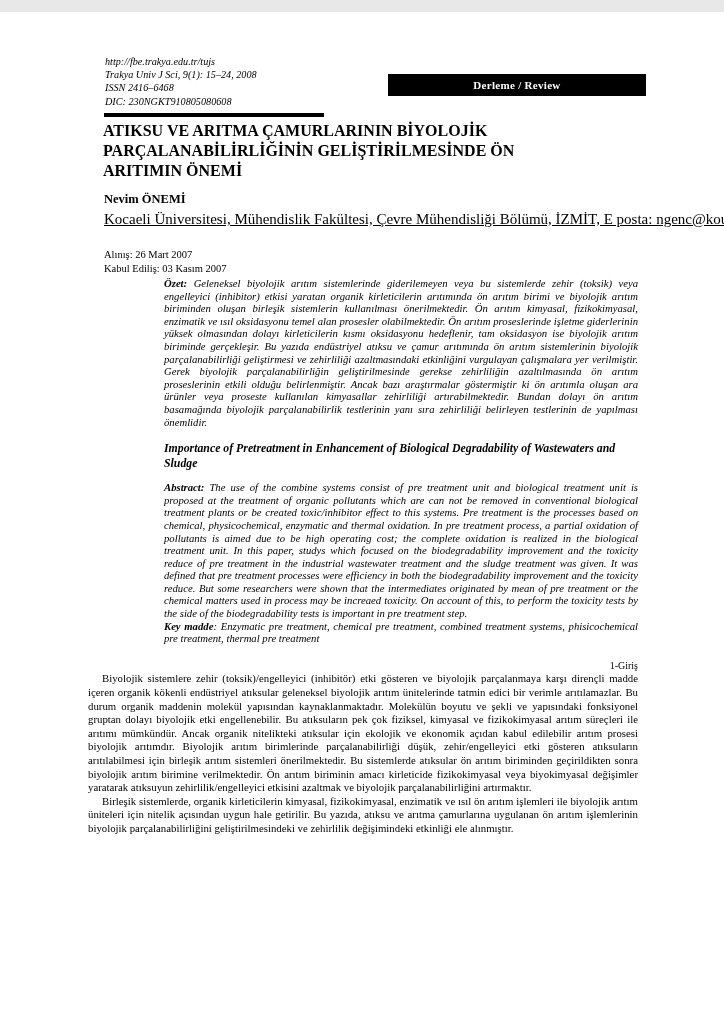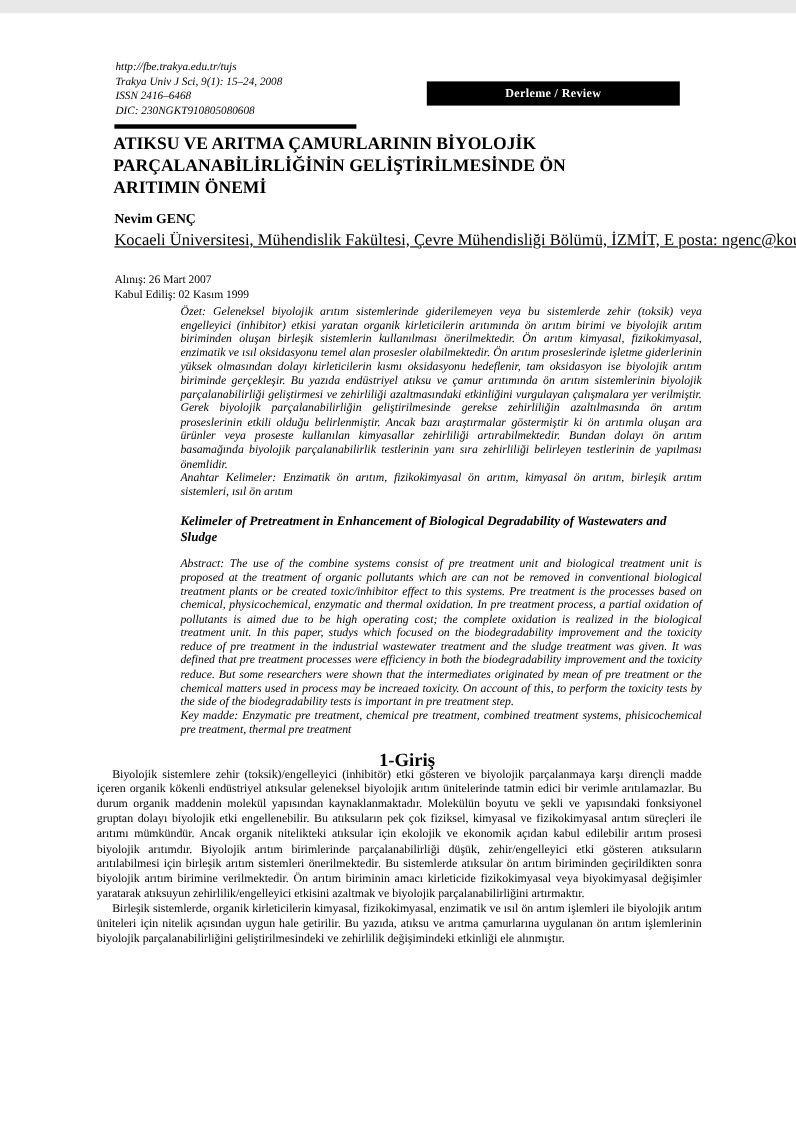--- a/index.html
+++ b/index.html
@@ -20,21 +20,21 @@
     top: 43px;
     font-style: italic;
     font-size: 10.2px;
     line-height: 13.2px;
     white-space: nowrap;
   }
   .badge {
     position: absolute;
     left: 388px;
     top: 62px;
-    width: 230px;
+    width: 258px;
     height: 22px;
     background: #000000;
     color: #ffffff;
     font-weight: bold;
     font-size: 11px;
     line-height: 22px;
     text-align: center;
     letter-spacing: 0.3px;
   }
   .rule {
@@ -85,42 +85,42 @@
   }
   .abstract-block {
     margin-left: 76px;
     width: 474px;
     font-style: italic;
     font-size: 10.7px;
     line-height: 12.6px;
     text-align: justify;
   }
   .abstract-block p { margin: 0; }
-  .lbl { font-weight: normal; }
+  .lbl { font-weight: bold; }
   .en-title {
     margin: 13px 0 10px 0;
     font-size: 11.8px;
     line-height: 15px;
     font-weight: bold;
     font-style: italic;
     text-align: left;
   }
   .body-text {
     margin-top: 14px;
     font-size: 10.8px;
     line-height: 13.6px;
     text-align: justify;
   }
   .body-text h3 {
     margin: 0;
     padding-left: 14px;
-    font-size: 17px;
+    font-size: 10px;
     line-height: 13.6px;
-    font-weight: bold;
-    text-align: center;
+    font-weight: normal;
+    text-align: right;
   }
   .body-text p {
     margin: 0;
     text-indent: 14px;
   }
 </style>
 </head>
 <body>
 
 <div class="page">
@@ -131,36 +131,35 @@
     <div>ISSN 2416–6468</div>
     <div>DIC: 230NGKT910805080608</div>
   </div>
 
   <div class="badge">Derleme / Review</div>
 
   <div class="rule"></div>
 
   <h1 class="title">ATIKSU VE ARITMA ÇAMURLARININ BİYOLOJİK PARÇALANABİLİRLİĞİNİN GELİŞTİRİLMESİNDE ÖN ARITIMIN ÖNEMİ</h1>
 
-  <div class="author">Nevim GENÇ</div>
+  <div class="author">Nevim ÖNEMİ</div>
 
   <div class="affiliation">Kocaeli Üniversitesi, Mühendislik Fakültesi, Çevre Mühendisliği Bölümü, İZMİT, E posta: ngenc@kou.edu.tr</div>
 
   <div class="dates">
     <div>Alınış: 26 Mart 2007</div>
-    <div>Kabul Ediliş: 02 Kasım 1999</div>
+    <div>Kabul Ediliş: 03 Kasım 2007</div>
   </div>
 
   <div class="content">
 
     <div class="abstract-block">
       <p><b class="lbl">Özet:</b> <span>Geleneksel biyolojik arıtım sistemlerinde giderilemeyen veya bu sistemlerde zehir (toksik) veya engelleyici (inhibitor) etkisi yaratan organik kirleticilerin arıtımında ön arıtım birimi ve biyolojik arıtım biriminden oluşan birleşik sistemlerin kullanılması önerilmektedir. Ön arıtım kimyasal, fizikokimyasal, enzimatik ve ısıl oksidasyonu temel alan prosesler olabilmektedir. Ön arıtım proseslerinde işletme giderlerinin yüksek olmasından dolayı kirleticilerin kısmı oksidasyonu hedeflenir, tam oksidasyon ise biyolojik arıtım biriminde gerçekleşir. Bu yazıda endüstriyel atıksu ve çamur arıtımında ön arıtım sistemlerinin biyolojik parçalanabilirliği geliştirmesi ve zehirliliği azaltmasındaki etkinliğini vurgulayan çalışmalara yer verilmiştir. Gerek biyolojik parçalanabilirliğin geliştirilmesinde gerekse zehirliliğin azaltılmasında ön arıtım proseslerinin etkili olduğu belirlenmiştir. Ancak bazı araştırmalar göstermiştir ki ön arıtımla oluşan ara ürünler veya proseste kullanılan kimyasallar zehirliliği artırabilmektedir. Bundan dolayı ön arıtım basamağında biyolojik parçalanabilirlik testlerinin yanı sıra zehirliliği belirleyen testlerinin de yapılması önemlidir.</span></p>
-      <p><b class="lbl">Anahtar Kelimeler:</b> <span>Enzimatik ön arıtım, fizikokimyasal ön arıtım, kimyasal ön arıtım, birleşik arıtım sistemleri, ısıl ön arıtım</span></p>
 
-      <h2 class="en-title">Kelimeler of Pretreatment in Enhancement of Biological Degradability of Wastewaters and Sludge</h2>
+      <h2 class="en-title">Importance of Pretreatment in Enhancement of Biological Degradability of Wastewaters and Sludge</h2>
 
       <p><b class="lbl">Abstract:</b> <span>The use of the combine systems consist of pre treatment unit and biological treatment unit is proposed at the treatment of organic pollutants which are can not be removed in conventional biological treatment plants or be created toxic/inhibitor effect to this systems. Pre treatment is the processes based on chemical, physicochemical, enzymatic and thermal oxidation. In pre treatment process, a partial oxidation of pollutants is aimed due to be high operating cost; the complete oxidation is realized in the biological treatment unit. In this paper, studys which focused on the biodegradability improvement and the toxicity reduce of pre treatment in the industrial wastewater treatment and the sludge treatment was given. It was defined that pre treatment processes were efficiency in both the biodegradability improvement and the toxicity reduce. But some researchers were shown that the intermediates originated by mean of pre treatment or the chemical matters used in process may be increaed toxicity. On account of this, to perform the toxicity tests by the side of the biodegradability tests is important in pre treatment step.</span></p>
       <p><b class="lbl">Key madde</b><span>: Enzymatic pre treatment, chemical pre treatment, combined treatment systems, phisicochemical pre treatment, thermal pre treatment</span></p>
     </div>
 
     <div class="body-text">
       <h3>1-Giriş</h3>
       <p>Biyolojik sistemlere zehir (toksik)/engelleyici (inhibitör) etki gösteren ve biyolojik parçalanmaya karşı dirençli madde içeren organik kökenli endüstriyel atıksular geleneksel biyolojik arıtım ünitelerinde tatmin edici bir verimle arıtılamazlar. Bu durum organik maddenin molekül yapısından kaynaklanmaktadır. Molekülün boyutu ve şekli ve yapısındaki fonksiyonel gruptan dolayı biyolojik etki engellenebilir. Bu atıksuların pek çok fiziksel, kimyasal ve fizikokimyasal arıtım süreçleri ile arıtımı mümkündür. Ancak organik nitelikteki atıksular için ekolojik ve ekonomik açıdan kabul edilebilir arıtım prosesi biyolojik arıtımdır. Biyolojik arıtım birimlerinde parçalanabilirliği düşük, zehir/engelleyici etki gösteren atıksuların arıtılabilmesi için birleşik arıtım sistemleri önerilmektedir. Bu sistemlerde atıksular ön arıtım biriminden geçirildikten sonra biyolojik arıtım birimine verilmektedir. Ön arıtım biriminin amacı kirleticide fizikokimyasal veya biyokimyasal değişimler yaratarak atıksuyun zehirlilik/engelleyici etkisini azaltmak ve biyolojik parçalanabilirliğini artırmaktır.</p>
       <p>Birleşik sistemlerde, organik kirleticilerin kimyasal, fizikokimyasal, enzimatik ve ısıl ön arıtım işlemleri ile biyolojik arıtım üniteleri için nitelik açısından uygun hale getirilir. Bu yazıda, atıksu ve arıtma çamurlarına uygulanan ön arıtım işlemlerinin biyolojik parçalanabilirliğini geliştirilmesindeki ve zehirlilik değişimindeki etkinliği ele alınmıştır.</p>
     </div>

